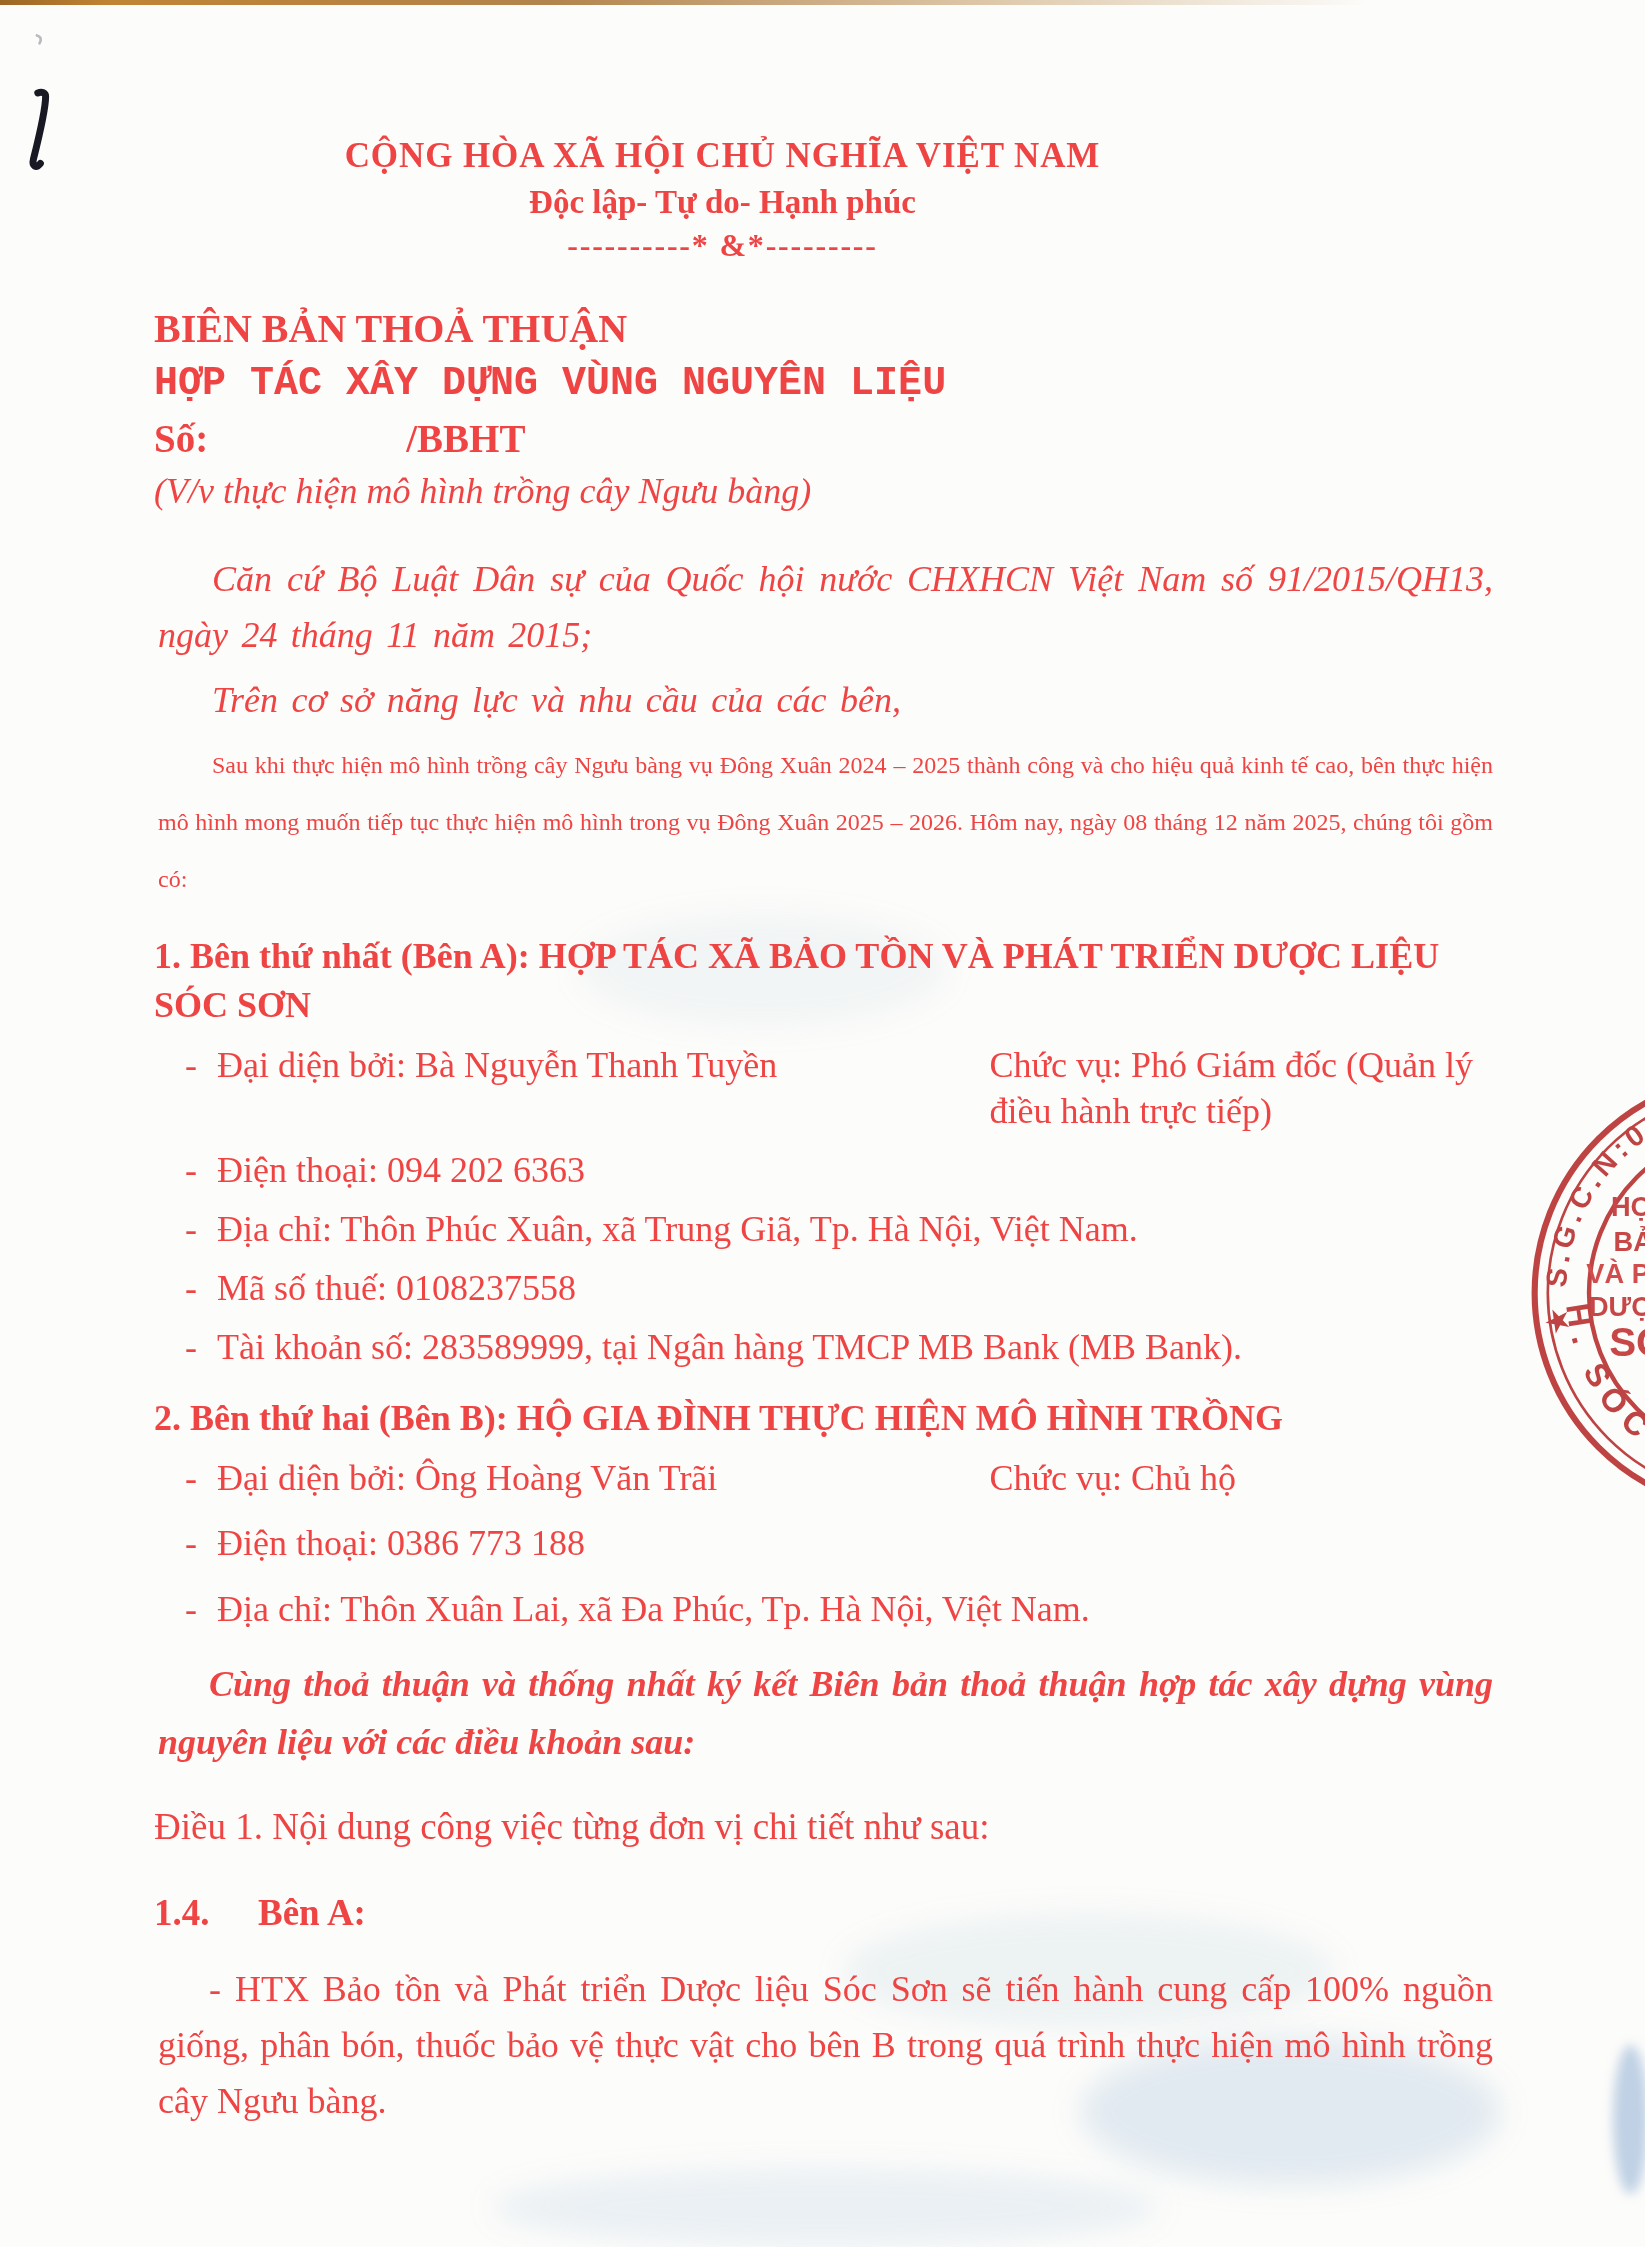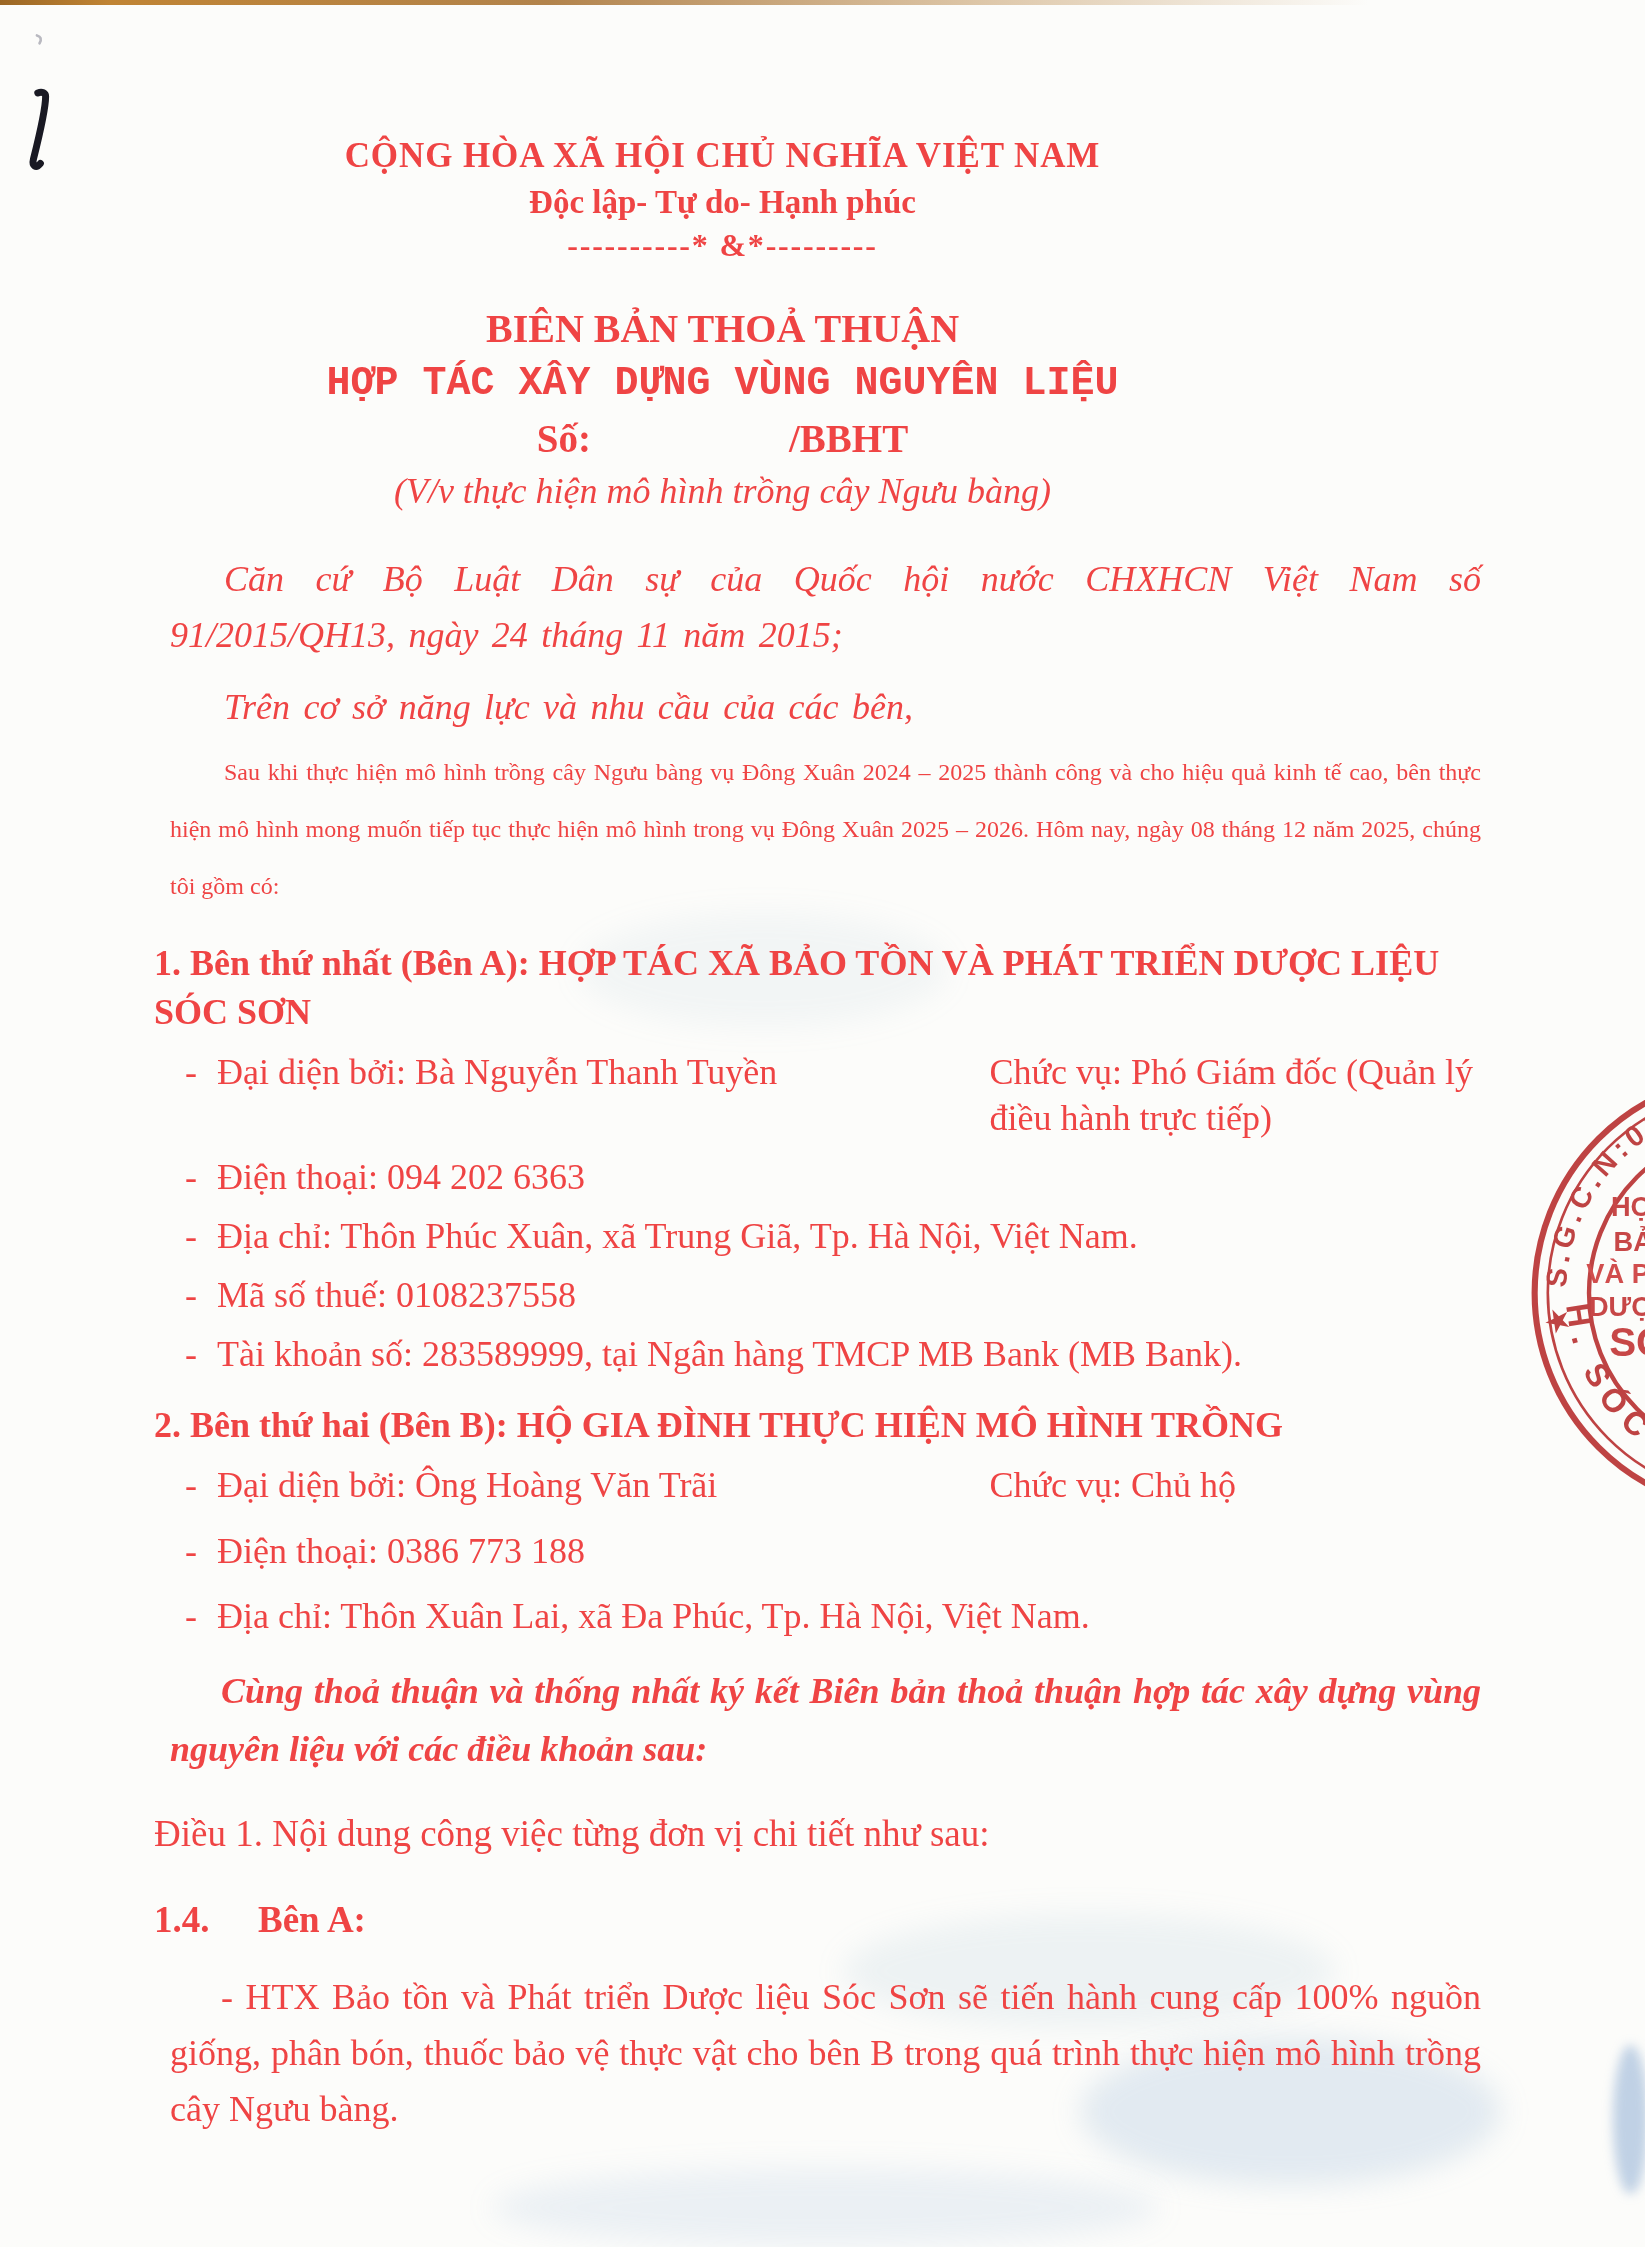--- a/index.html
+++ b/index.html
@@ -21,28 +21,28 @@
   .b4 { left:843px;  top:1914px; width:492px; height:114px; background:rgba(130,170,200,.12); }
   .b5 { left:579px;  top:913px; width:369px; height:114px; background:rgba(140,175,205,.09); }
 
   .content { position:absolute; inset:0; padding:132px 148px 0 154px; }
 
   .vn-header { text-align:center; padding-right:206px; font-weight:bold; }
   .vn-header .h1 { font-size:35px; line-height:47px; letter-spacing:0.9px; }
   .vn-header .h2 { font-size:33px; line-height:46px; }
   .vn-header .sep { font-size:32px; line-height:40px; letter-spacing:1.8px; }
 
-  .doc-title { text-align:center; padding-right:206px; margin-top:37px; font-weight:bold; }
+  .doc-title { text-align:left; padding-right:206px; margin-top:37px; font-weight:bold; }
   .doc-title .t1 { font-size:40px; line-height:54px; }
   .doc-title .t2 { font-size:40px; line-height:56px;font-family:Liberation Mono, monospace; }
   .doc-title .t3 { font-size:39px; line-height:53px; }
   .doc-title .t3 .gap { display:inline-block; width:198px; }
   .doc-title .t4 { font-size:36px; line-height:53px; font-weight:normal; font-style:italic; }
 
-  p { margin:16px; }
+  p { margin:4px; }
   .pre { font-style:italic; text-align:justify; text-indent:54px;
          font-size:36px; line-height:56px; margin-bottom:8.8px; word-spacing:4.4px; }
   .pre.first { margin-top:33px; }
   .intro { text-align:justify; text-indent:54px; font-size:24px; line-height:57px; margin-top:3.5px; }
 
   .party-head { font-size:36px; font-weight:bold; line-height:49px; margin:24px 0 0; }
   .rows { margin-left:31px; margin-top:12.3px; }
   .row { display:flex; font-size:36px; line-height:46px; margin-bottom:13px; }
   .row .dash { width:32px; flex:none; }
   .row .cl  { width:755px; flex:none; padding-right:17.6px; }

